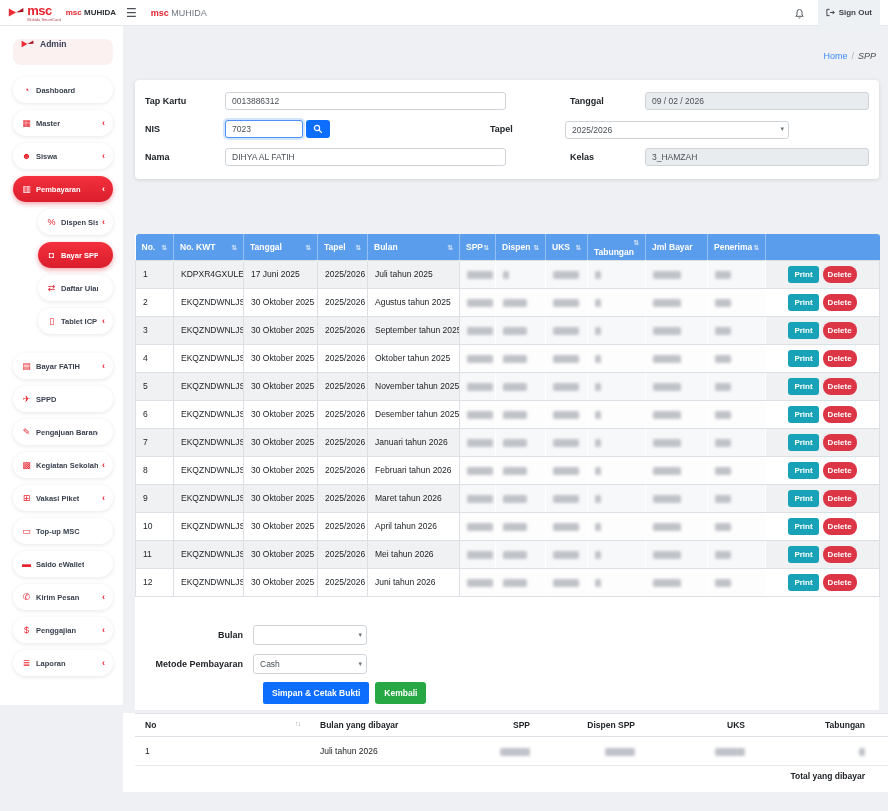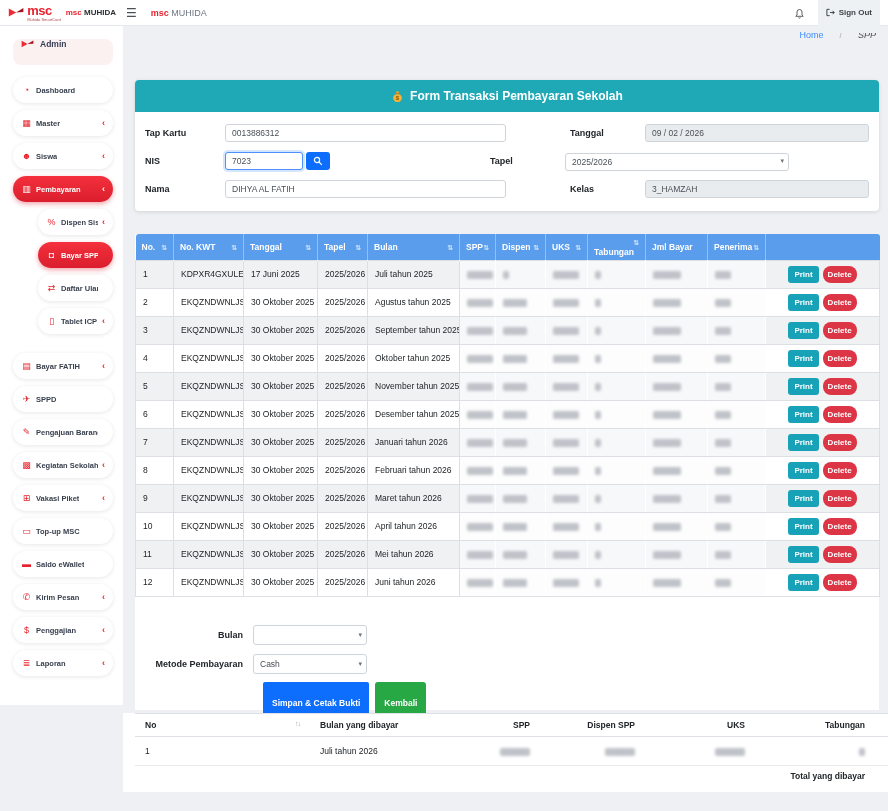--- a/index.html
+++ b/index.html
@@ -31,21 +31,21 @@
   .mi{display:flex;align-items:center;gap:4px;height:26px;margin:0 10px 7px 13px;background:#fff;border-radius:13px;padding:0 8px;box-sizing:border-box;box-shadow:0 1px 4px rgba(16,24,40,.1);cursor:pointer}
   .mi .mi-ic{width:11px;font-size:9px;color:#e8232e;text-align:center;flex:none}
   .mi .mi-lb{font-size:7.5px;font-weight:bold;color:#39404e;white-space:nowrap;overflow:hidden}
   .mi .mi-ch{margin-left:auto;font-size:9px;font-weight:bold;color:#e8232e;line-height:1}
   .mi.sub{margin-left:38px}
   .mi.gap{margin-top:12px}
   .mi.active{background:linear-gradient(180deg,#f4303c,#da1e2d);box-shadow:0 2px 5px rgba(218,30,45,.4)}
   .mi.active .mi-ic,.mi.active .mi-lb,.mi.active .mi-ch{color:#fff}
 
   
-  .breadcrumb{position:absolute;top:30px;right:12px;font-size:9px;display:flex;gap:16px;align-items:flex-start}
+  .breadcrumb{position:absolute;top:51px;right:12px;font-size:9px;display:flex;gap:4px;align-items:flex-start}
   .breadcrumb .home{color:#3d8bfd;cursor:pointer}
   .breadcrumb .sep{color:#adb5bd}
   .breadcrumb .cur{color:#495057;font-style:italic}
 
   
   .card1{position:absolute;left:135px;top:80px;width:744px;background:#fff;border-radius:4px;box-shadow:0 1px 4px rgba(0,0,0,.12)}
   .card1-header{height:32px;background:#1fa9b6;border-radius:4px 4px 0 0;display:flex;align-items:center;justify-content:center;gap:6px;color:#fff;font-size:12px;font-weight:bold}
   .card1-body{padding:12px 0 13px}
   .frow{display:flex;align-items:center;padding:0 10px;margin-bottom:9px}
   .frow:last-child{margin-bottom:0}
@@ -81,21 +81,21 @@
   .btn-print{background:#17a2b8;color:#fff;border:none;border-radius:3px;padding:4px 6px;font-size:8px;font-weight:bold;cursor:pointer;margin-right:4px;font-family:inherit}
   .btn-delete{background:#dc3545;color:#fff;border:none;border-radius:8px;padding:4px 5px;font-size:8px;font-weight:bold;cursor:pointer;font-family:inherit}
 
   
   .payform{position:absolute;left:0;top:390px;width:744px}
   .pm-row{display:flex;align-items:center;margin-bottom:8px}
   .pm-label{width:118px;text-align:right;padding-right:10px;font-size:9px;font-weight:bold;box-sizing:border-box;flex:none}
   .pm-field .inp{width:114px;height:20px}
   .pm-buttons{margin-left:128px;display:flex;gap:6px;margin-top:8px}
   .btn-save{background:#0d6efd;color:#fff;border:none;border-radius:2px;padding:6px 9px;font-size:8.5px;font-weight:bold;cursor:pointer;font-family:inherit}
-  .btn-back{background:#28a745;color:#fff;border:none;border-radius:3px;padding:16px 9px;font-size:8.5px;font-weight:bold;cursor:pointer;font-family:inherit}
+  .btn-back{background:#28a745;color:#fff;border:none;border-radius:3px;padding:6px 9px;font-size:8.5px;font-weight:bold;cursor:pointer;font-family:inherit}
 
   
   .blockC{position:absolute;left:123px;top:713px;width:765px;height:79px;background:#fff}
   table.sum{border-collapse:collapse;width:744px;margin-left:12px;table-layout:fixed}
   table.sum th{font-size:8.5px;font-weight:bold;color:#212529;text-align:left;padding:6px 10px;border-top:1px solid #dee2e6;border-bottom:1px solid #dee2e6;cursor:pointer}
   table.sum th.num,table.sum td.num{text-align:right}
   table.sum th .sort2{float:right;font-size:7px;color:#9aa5ad;letter-spacing:-1px}
   table.sum td{font-size:8.5px;padding:9px 10px;border-bottom:1px solid #e9ecef}
   table.sum tr.total td{border-bottom:none;border-top:none;padding:5px 10px;font-weight:bold}
   .sb{display:inline-block;height:8px;width:30px;background:#bfc2c8;border-radius:2px;filter:blur(1.8px);vertical-align:middle}
@@ -239,29 +239,20 @@
       </div>
   </div>
 
   <div class="breadcrumb">
     <span class="home">Home</span>
     <span class="sep">/</span>
     <span class="cur">SPP</span>
   </div>
 
   <div class="card1">
-    <div class="card1-header">
-      <svg width="13" height="13" viewBox="0 0 13 13">
-          <path d="M4.6,3.2 L8.4,3.2 L7.4,1.3 L5.6,1.3 Z" fill="#e9a23b"></path>
-          <ellipse cx="6.5" cy="8" rx="4.3" ry="4.1" fill="#f3b33c"></ellipse>
-          <path d="M4.4,3.2 h4.2 v1 h-4.2 z" fill="#c77f1b"></path>
-          <text x="6.5" y="10" font-size="6" text-anchor="middle" fill="#8a5a00" font-weight="bold">$</text>
-        </svg>
-      <span>Form Transaksi Pembayaran Sekolah</span>
-    </div>
     <div class="card1-body">
       <div class="frow">
         <span class="flab">Tap Kartu</span>
         <input class="inp w-big" type="text" value="0013886312" style="">
         <span class="flab2">Tanggal</span>
         <input class="inp w-right ro" type="text" readonly="" value="09 / 02 / 2026" style="">
       </div>
       <div class="frow">
         <span class="flab">NIS</span>
         <input class="inp nis" type="text" value="7023" style="">

